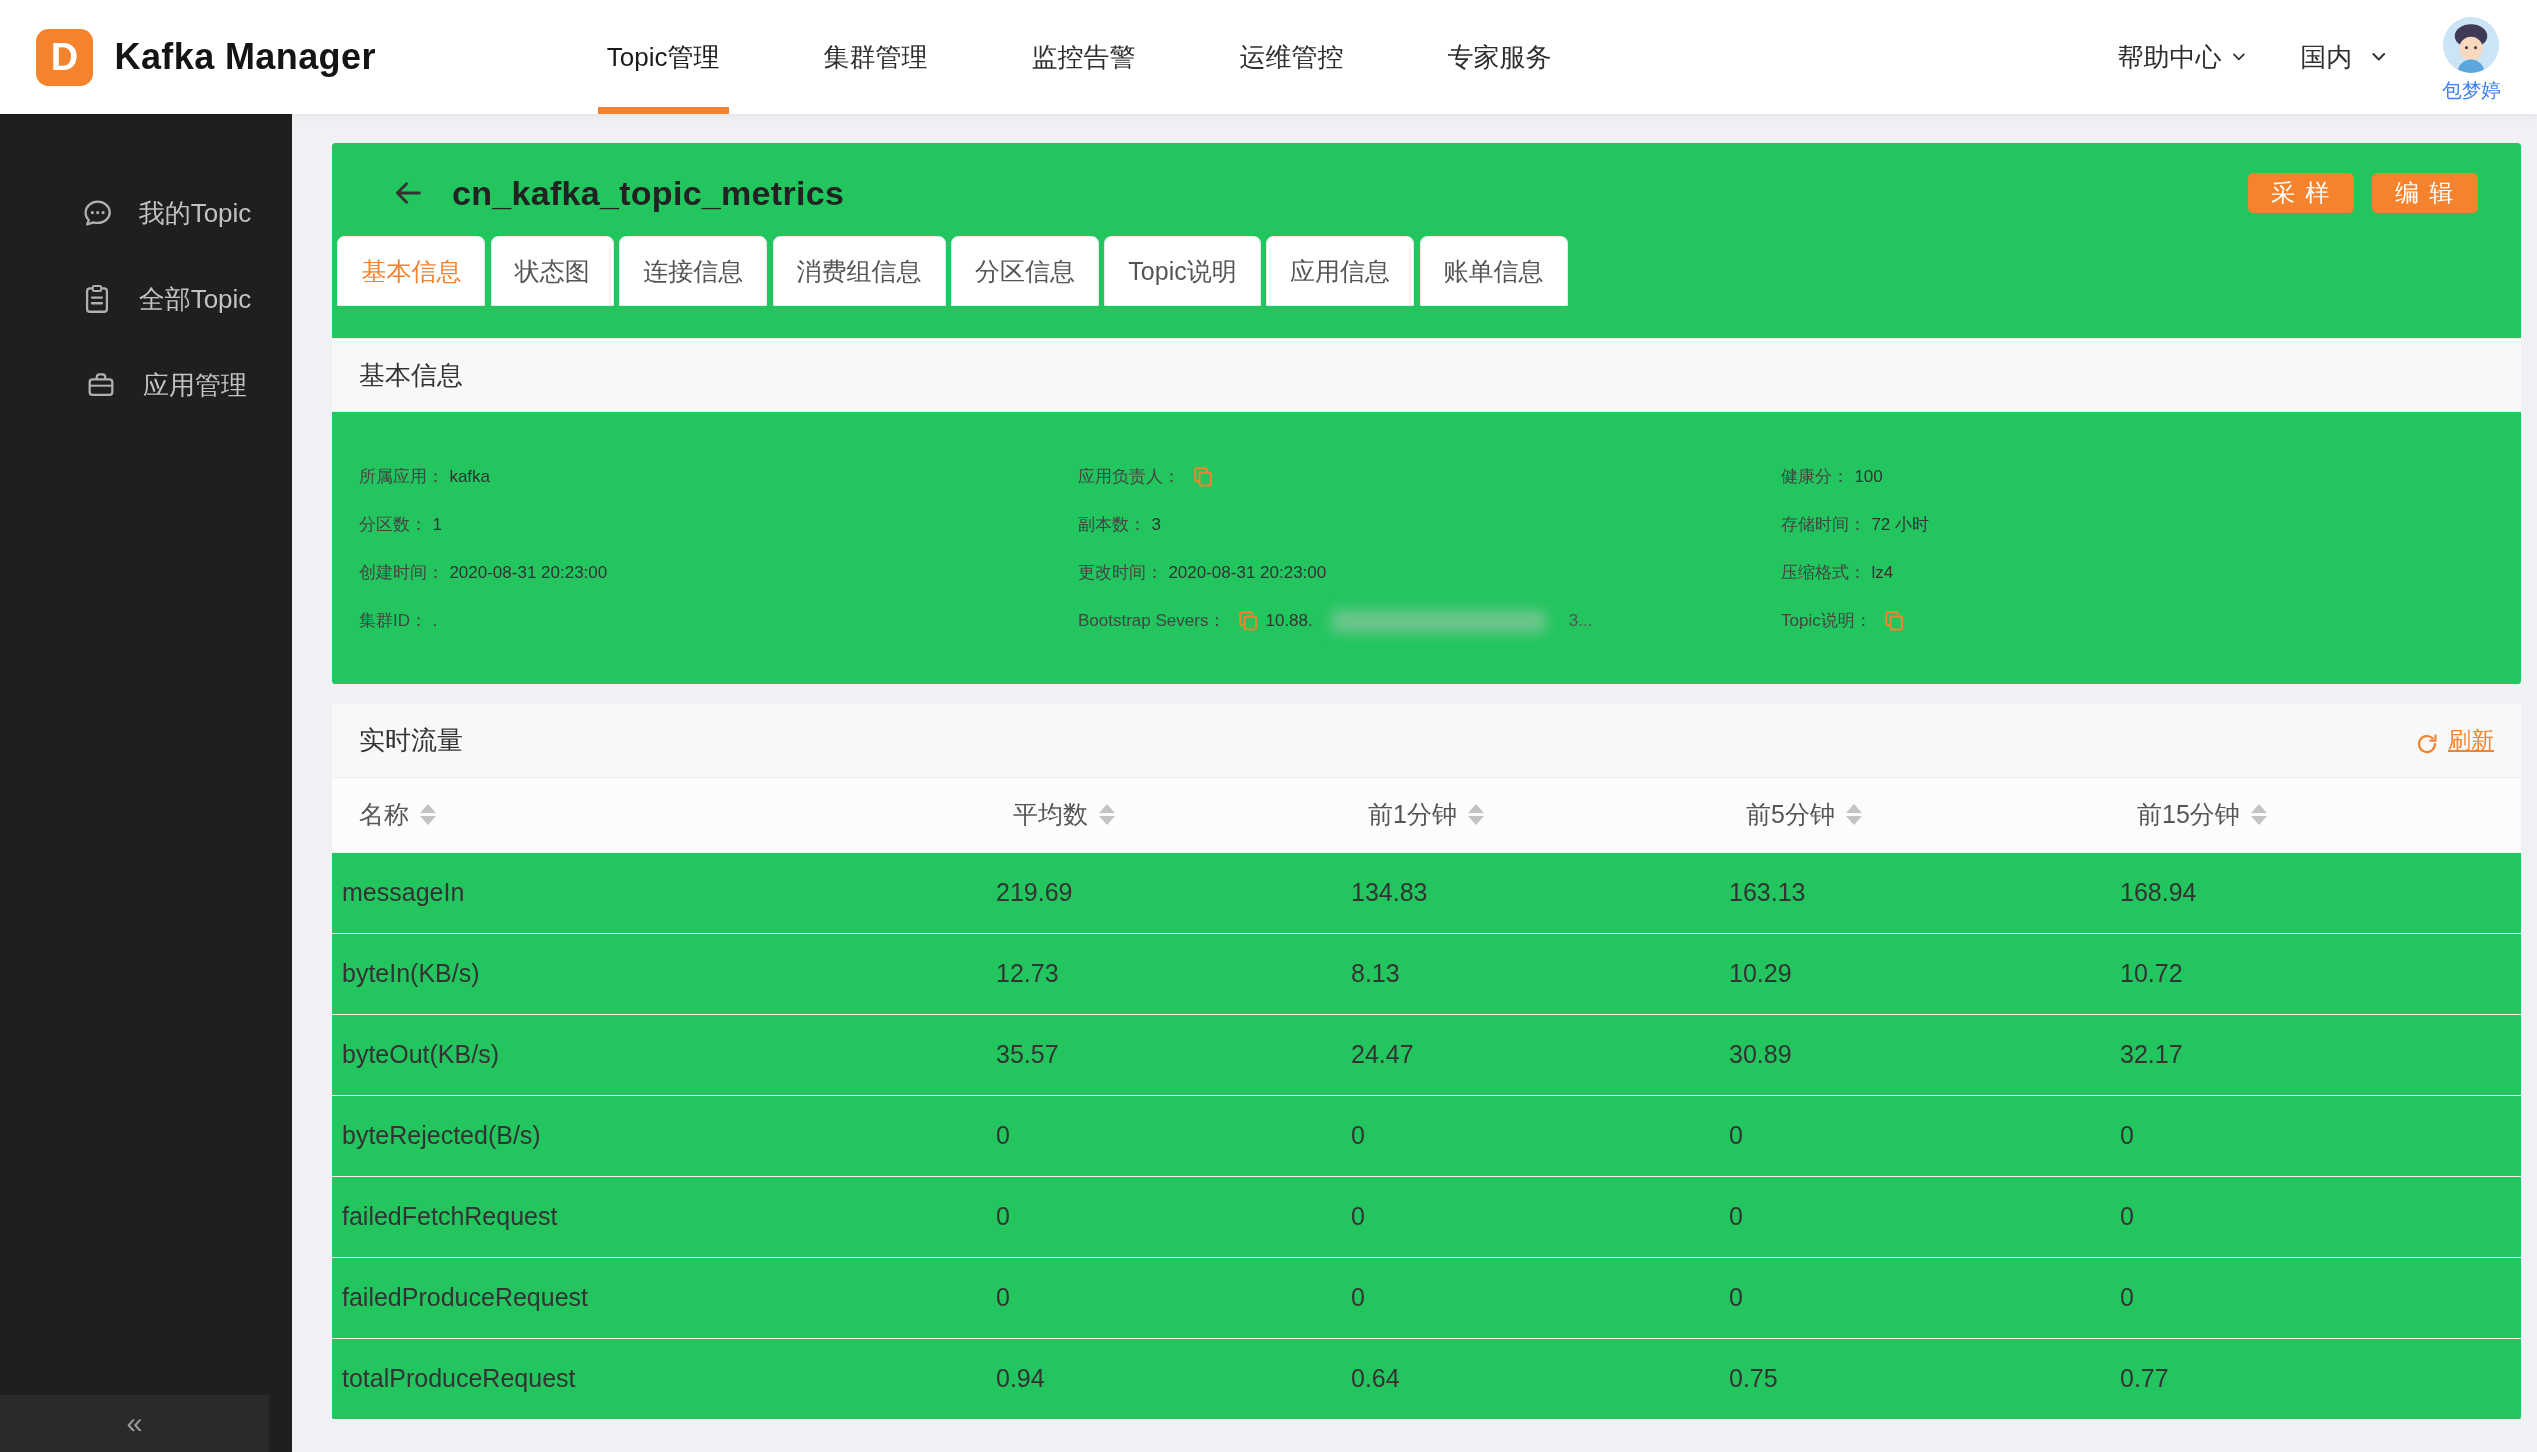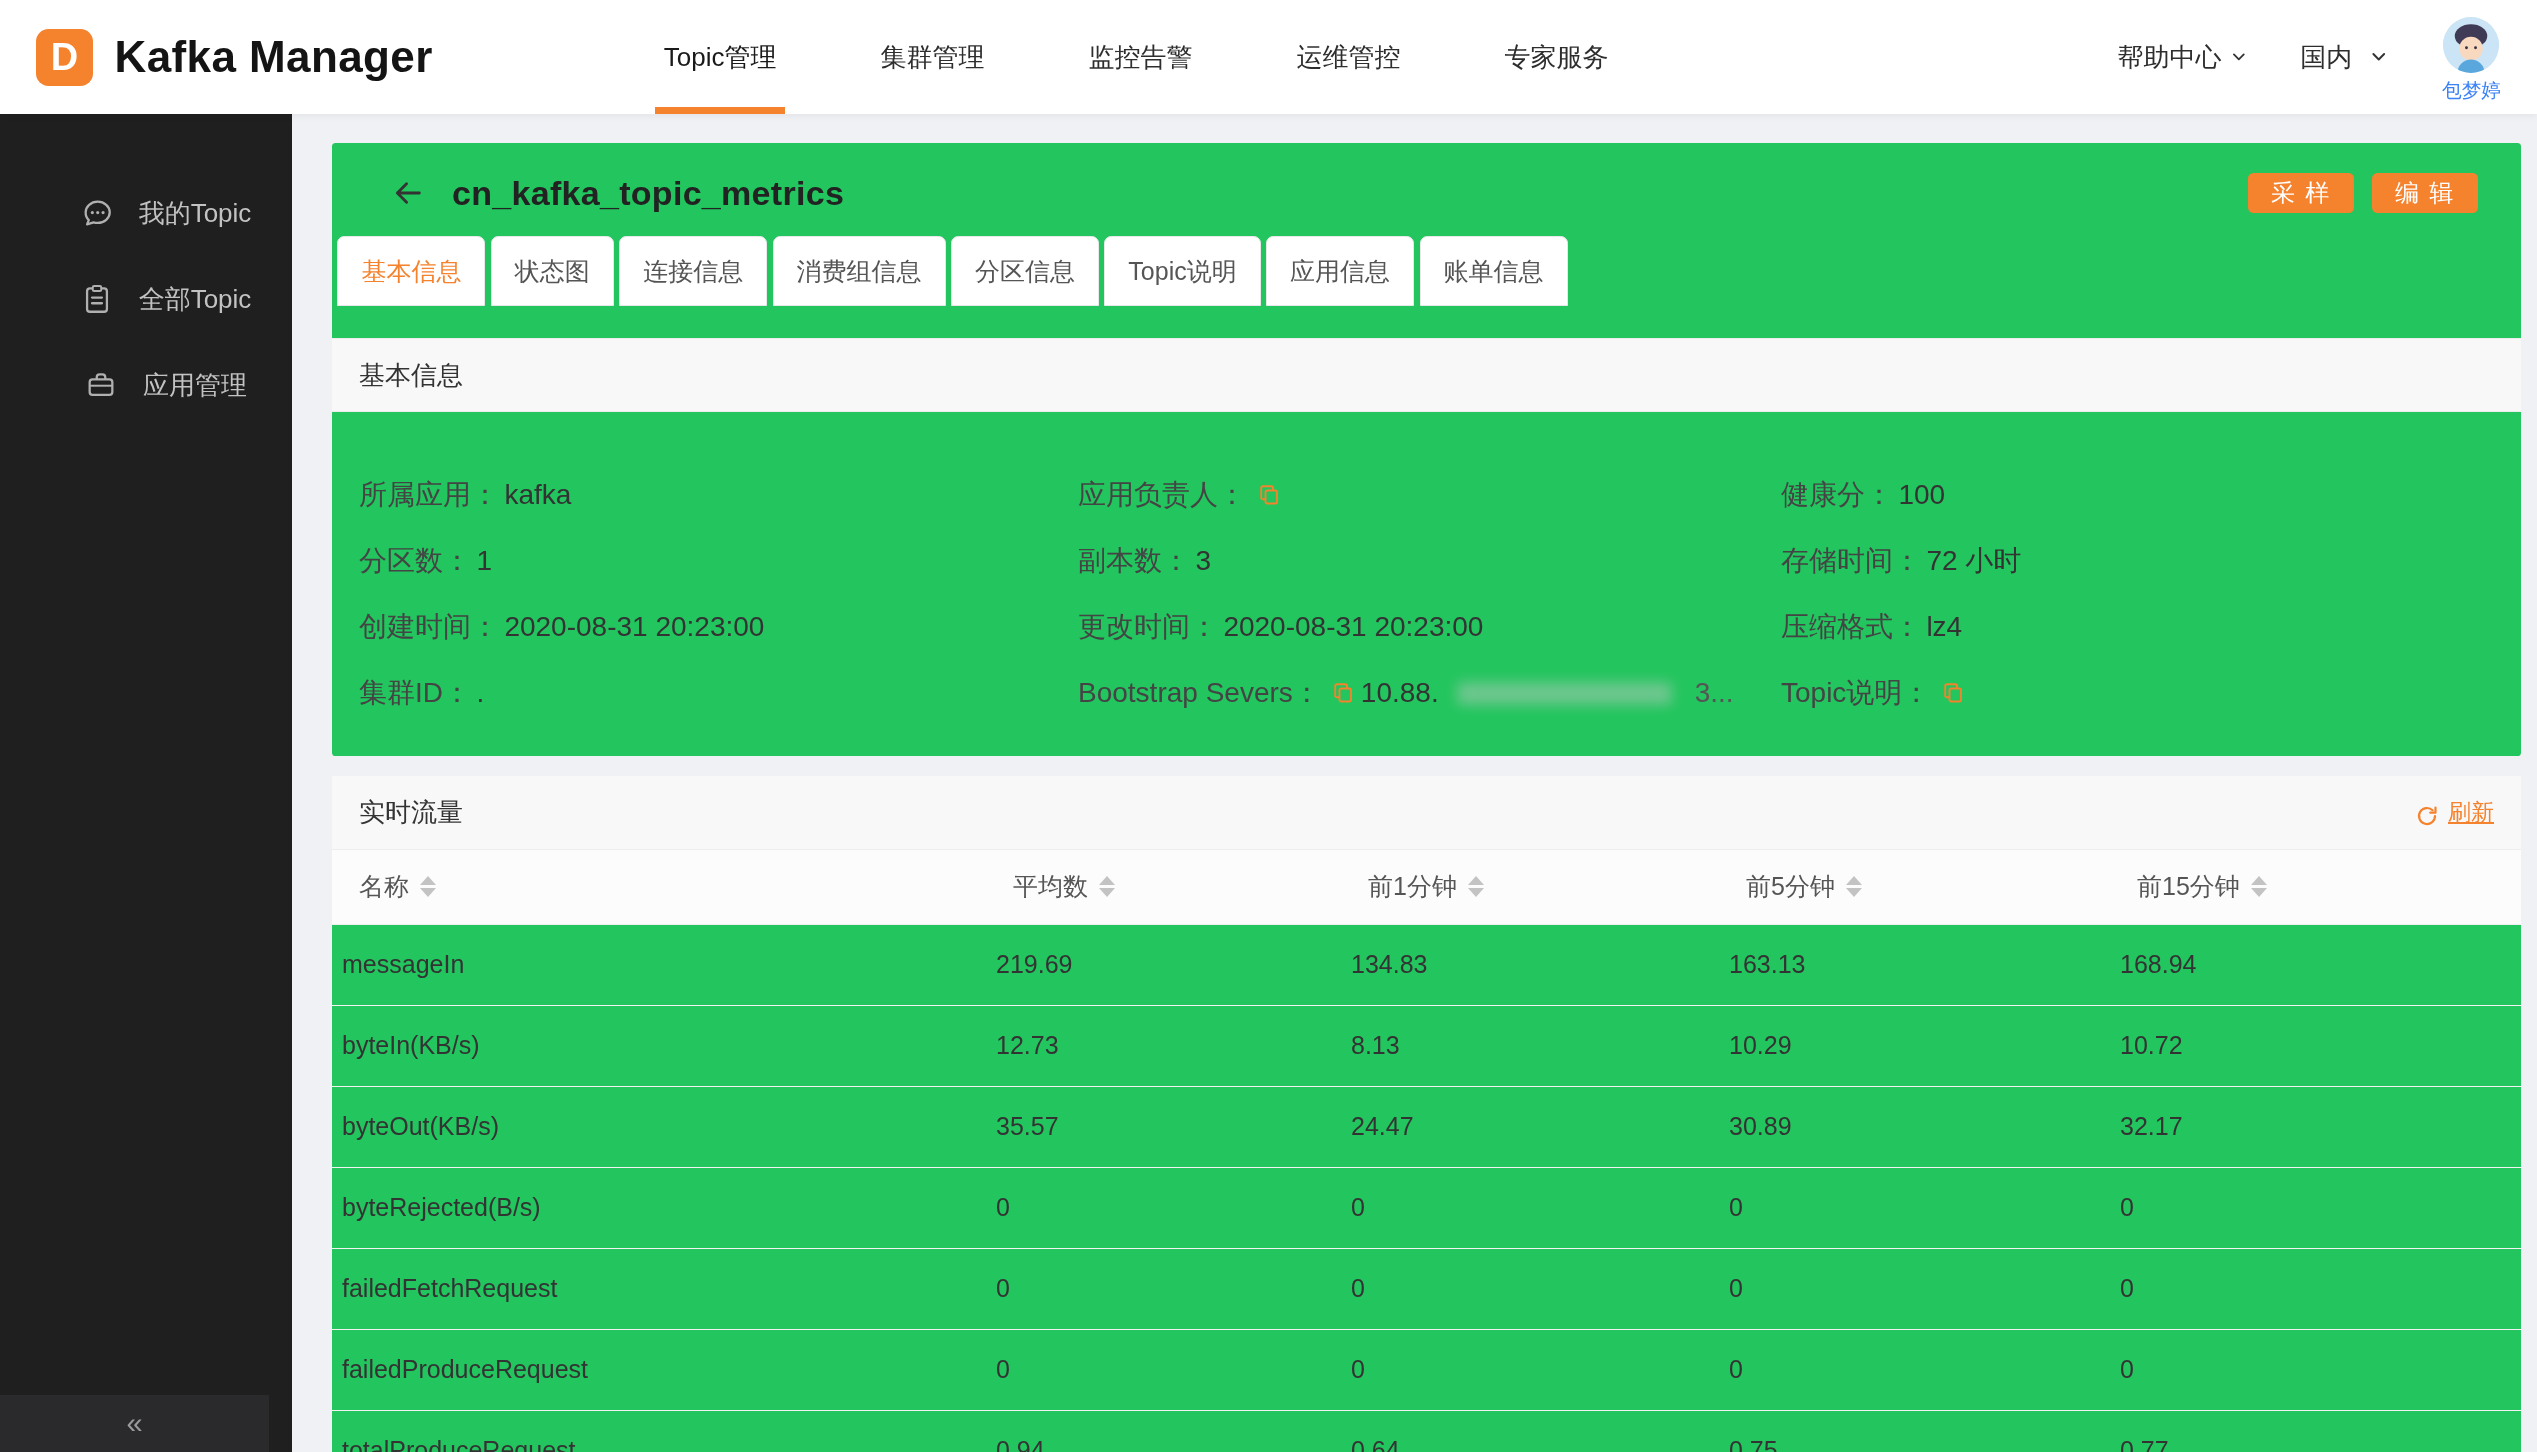--- a/index.html
+++ b/index.html
@@ -18,21 +18,21 @@
     background:#fff; display:flex; align-items:center;
     padding:0 36px; z-index:20;
     box-shadow:0 1.8px 7.2px rgba(0,0,0,.06);
   }
   .brand{ display:flex; align-items:center; gap:21.5px; }
   .logo{
     width:57px; height:57px; border-radius:12.5px; background:var(--accent);
     display:flex; align-items:center; justify-content:center;
     color:#fff; font-size:38px; font-weight:800;
   }
-  .brand-name{ font-size:44px; font-weight:700; color:#141414; letter-spacing:0.4px; }
+  .brand-name{ font-size:36px; font-weight:700; color:#141414; letter-spacing:0.4px; }
 
   .top-menu{ display:flex; margin-left:179px; height:100%; }
   .menu-item{
     position:relative; display:flex; align-items:center;
     padding:0 52px; font-size:26px; color:#2e2e2e; cursor:pointer;
   }
   .menu-item.active{ color:#1a1a1a; }
   .menu-item.active::after{
     content:""; position:absolute; left:43px; right:43px; bottom:0;
     height:7.2px; background:var(--accent);
@@ -88,21 +88,21 @@
     height:74px; background:#f8f8f9;
     border-top:1.8px solid #ededed; border-bottom:1.8px solid #ededed;
     display:flex; align-items:center; padding:0 27px;
     font-size:26px; color:#333; margin-top:32px;
   }
 
   .info-grid{
     display:grid; grid-template-columns:719px 703px 1fr;
     row-gap:18px; padding:50px 27px 48px 27px;
   }
-  .field{ display:flex; align-items:center; font-size:28px; line-height:30px; color:#444;margin-top:18px; }
+  .field{ display:flex; align-items:center; font-size:17px; line-height:30px; color:#444; }
   .field .value{ color:#333; margin-left:5.4px; }
   .copy-btn{ display:inline-flex; margin-left:10.7px; cursor:pointer; }
   .blur-bar{
     width:215px; height:23px; margin-left:18px; border-radius:3.6px;
     background:#c9c9c9; filter:blur(6.3px); opacity:.45;
   }
   .suffix{ margin-left:23px; color:#555; }
 
   
   .card-table{ margin-top:19.7px; }

